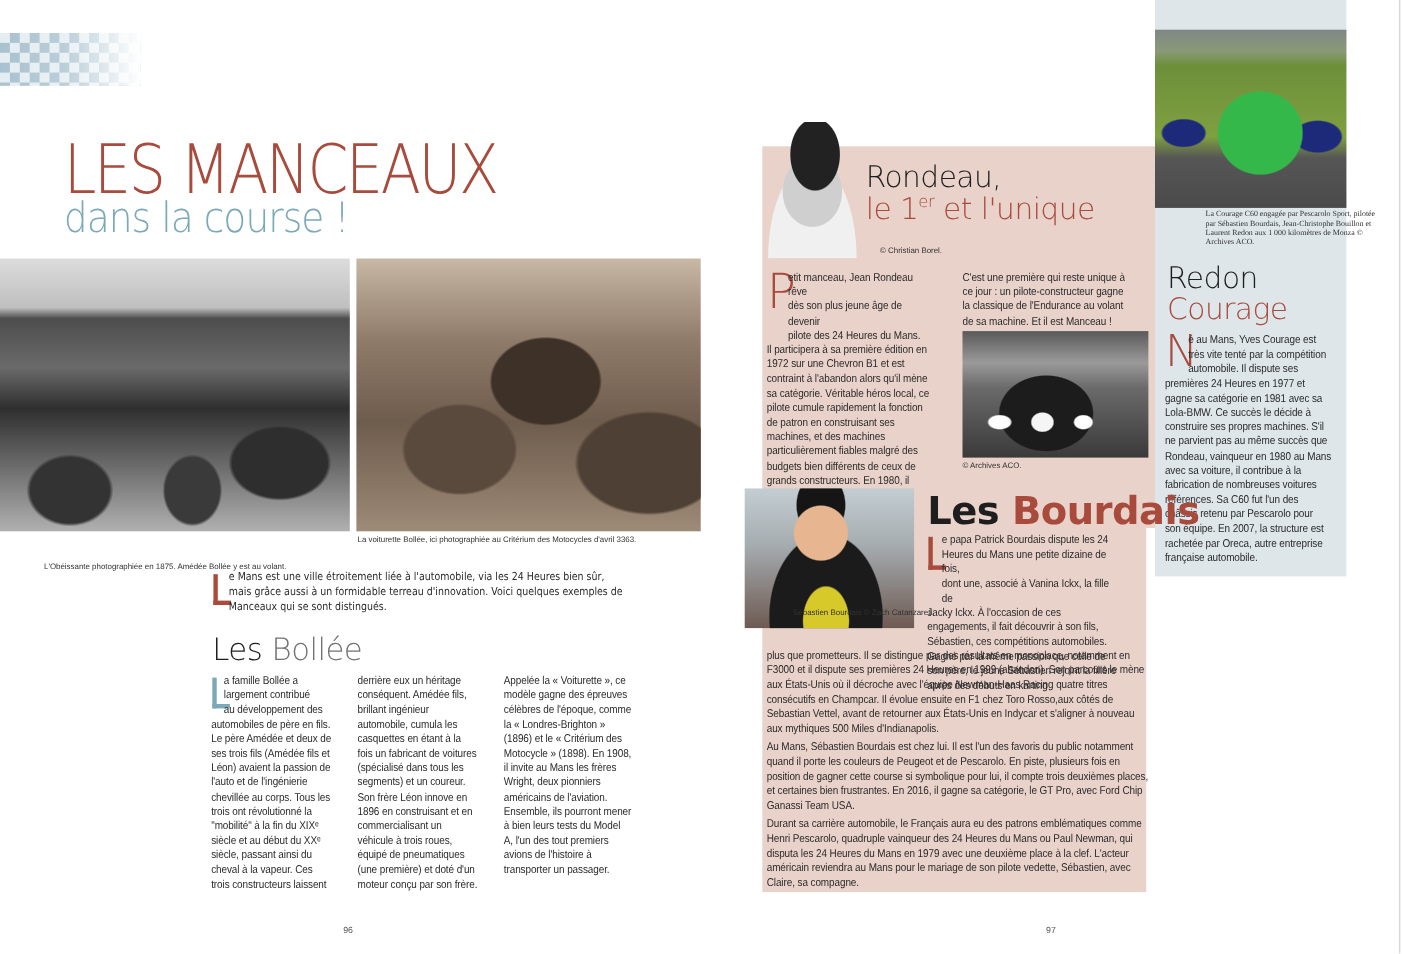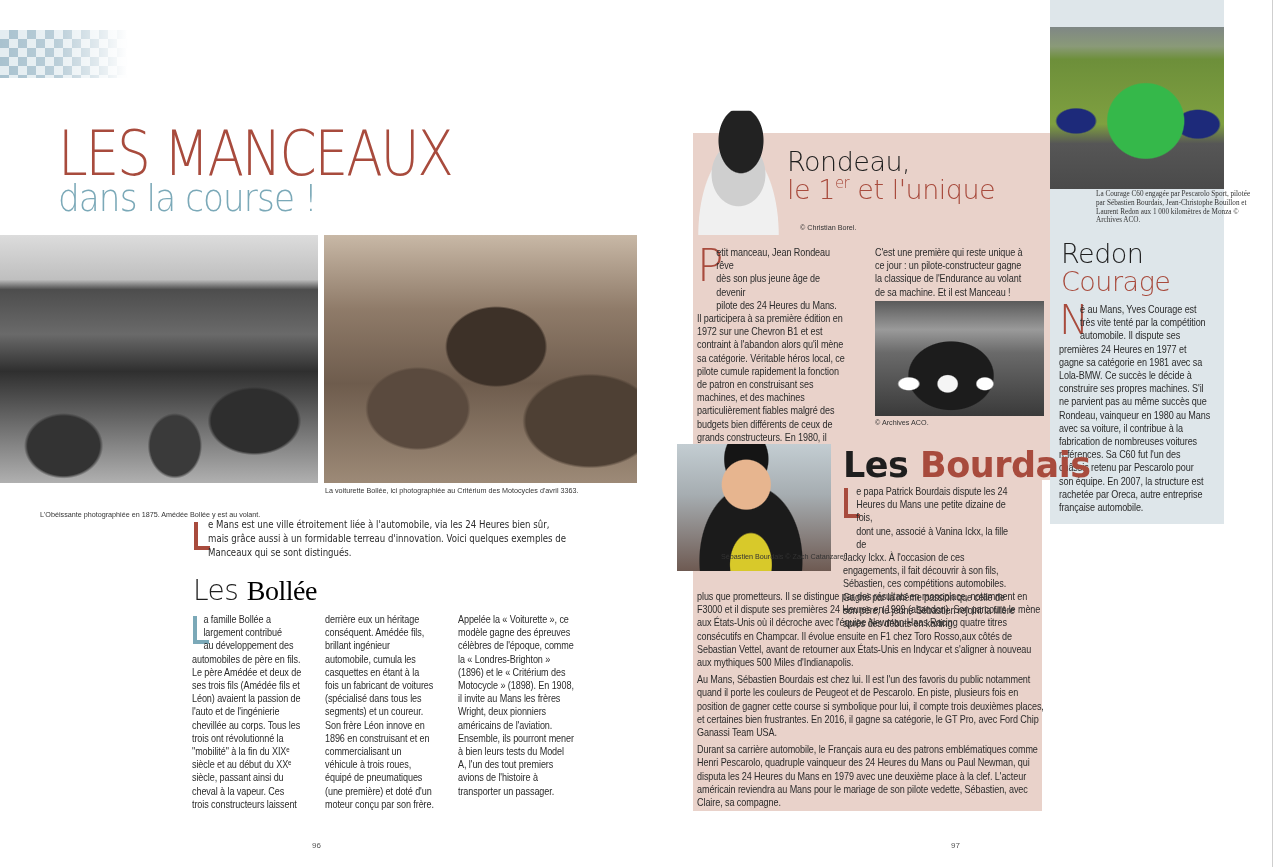--- a/index.html
+++ b/index.html
@@ -35,21 +35,21 @@
   #caption-obeissante { left: 40px; top: 494px; margin-top: 16px; }
   #caption-voiturette { left: 325px; top: 486px; }
 
   
   .dropcap-L { position: absolute; width: 16px; height: 25px; border-left: 4px solid; border-bottom: 4px solid; }
   #intro-dropcap { left: 194px; top: 522px; border-color: #a84b3d; height: 28px; }
   #intro-text { left: 208px; top: 518px; width: 430px; font-family: "DejaVu Sans", sans-serif; font-size: 10px; line-height: 14.2px; color: #2a2a2a; transform: scaleX(0.86); transform-origin: left top; }
   #intro-text .first { display: block; }
 
   #bollee-heading { left: 193px; top: 577px; font-size: 28px; color: #1e1e1e; white-space: nowrap; }
-  #bollee-heading .accent { color: #000000; font-family: Liberation Serif, serif; }
+  #bollee-heading .accent { color: #737373; }
   #bollee-dropcap { left: 193px; top: 616px; border-color: #7ba9b8; height: 28px; }
   #bollee-col1 { left: 192px; top: 613px; width: 125px; }
   #bollee-col2 { left: 325px; top: 613px; width: 125px; }
   #bollee-col3 { left: 458px; top: 613px; width: 132px; }
   .para-first span.l { display: block; padding-left: 13px; }
 
   #page-num-left { left: 312px; top: 841px; font-size: 8px; color: #555; }
   #page-num-right { left: 951px; top: 841px; font-size: 8px; color: #555; }
 
   

